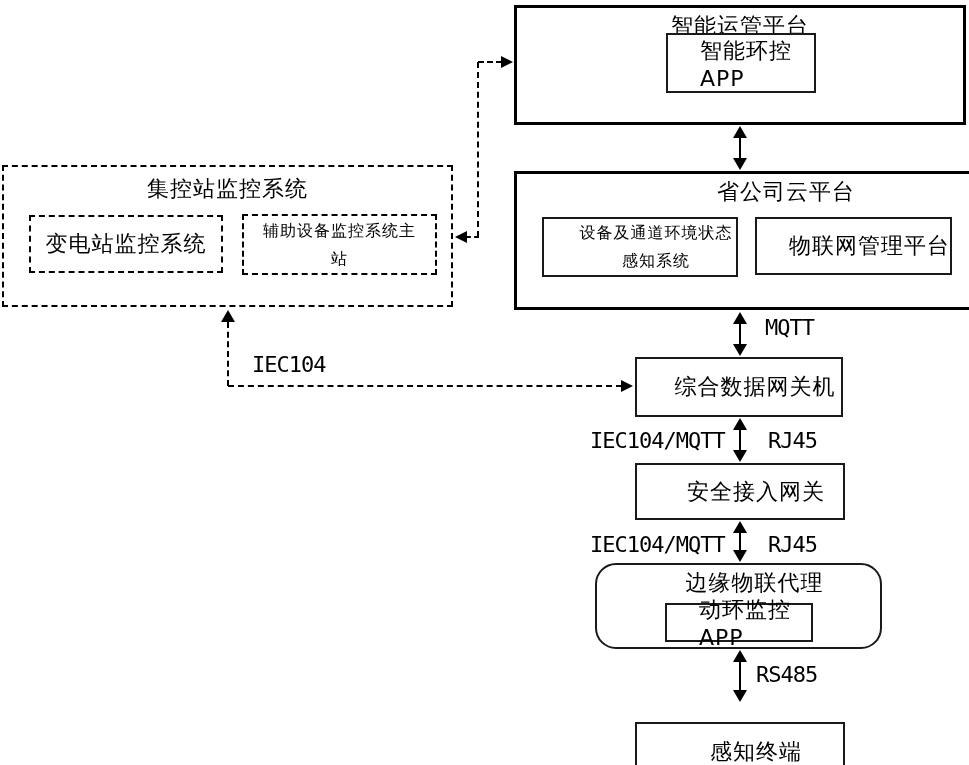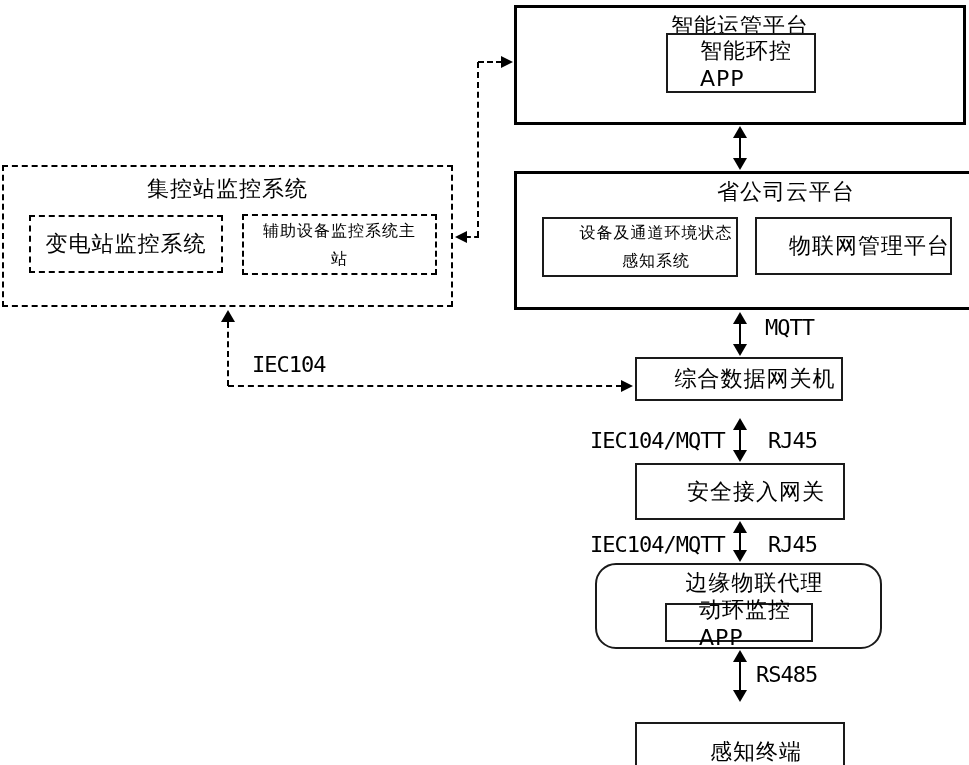--- a/index.html
+++ b/index.html
@@ -77,21 +77,21 @@
   <div class="box b-dash" style="left:2px;top:165px;width:451px;height:142px;">
     <div class="box-title" style="padding-top:7px;">集控站监控系统</div>
     <div class="box b-dash center-box" style="left:25px;top:48px;width:194px;height:58px;">
       <span class="cjk">变电站监控系统</span>
     </div>
     <div class="box b-dash center-box" style="left:238px;top:47px;width:195px;height:61px;">
       <span class="two-line">辅助设备监控系统主站</span>
     </div>
   </div>
 
-  <div class="box b-solid center-box" style="left:635px;top:357px;width:208px;height:44px;">
+  <div class="box b-solid center-box" style="left:635px;top:357px;width:208px;height:60px;">
     <span class="cjk">综合数据网关机</span>
   </div>
 
   <div class="box b-solid center-box" style="left:635px;top:463px;width:210px;height:57px;">
     <span class="cjk">安全接入网关</span>
   </div>
 
   <div class="box b-solid" style="left:595px;top:563px;width:287px;height:86px;border-radius:21px;">
     <div class="box-title">边缘物联代理</div>
     <div class="box b-solid center-box" style="left:68px;top:38px;width:148px;height:39px;">

